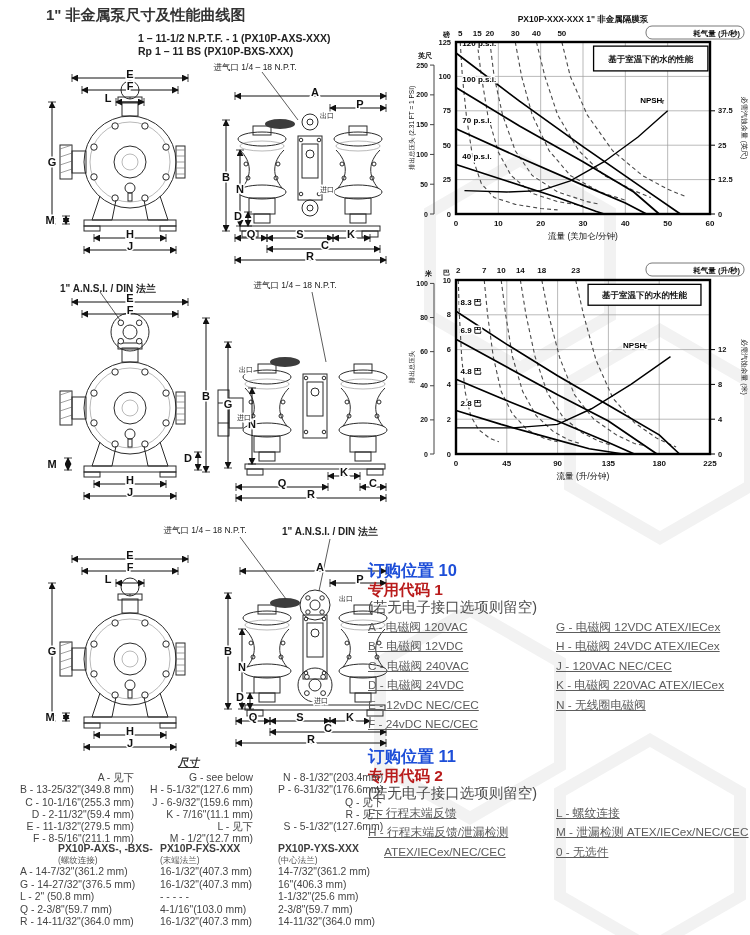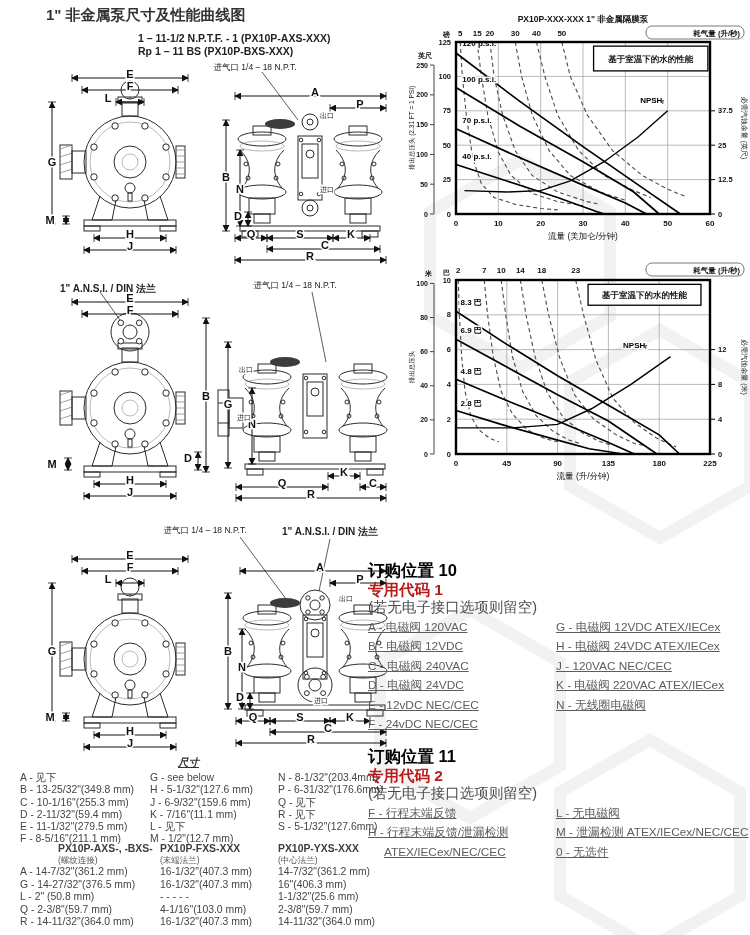--- a/index.html
+++ b/index.html
@@ -6,27 +6,27 @@
   body{width:750px;height:935px;position:relative;background:#fff;overflow:hidden;
        font-family:"Liberation Sans","DejaVu Sans",sans-serif;color:#3a3a3a;}
   .abs{position:absolute;}
   #page-title{position:absolute;left:46px;top:6px;font-size:15px;font-weight:bold;color:#333;margin:0;}
   .dgroup{position:absolute;width:380px;}
   .dhead{position:absolute;font-size:10.5px;font-weight:bold;color:#222;text-align:left;}
   .dair{position:absolute;font-size:8.5px;color:#222;text-align:center;}
   .dflange{position:absolute;font-size:10px;font-weight:bold;color:#222;}
   .chart{position:absolute;}
   .order{position:absolute;width:382px;}
-  .order .h1{font-size:16.5px;font-weight:bold;color:#000000;line-height:20px;}
+  .order .h1{font-size:16.5px;font-weight:bold;color:#1d4ed8;line-height:20px;}
   .order .h2{font-size:15.5px;font-weight:bold;color:#b91c1c;line-height:19px;}
   .order .h3{font-size:14.5px;font-weight:normal;color:#4b4b4b;line-height:17px;}
   .olist{position:absolute;}
   .olist .li{font-size:11.8px;color:#5d5d5d;line-height:19.4px;white-space:pre-line;
              padding-left:16px;text-indent:-16px;text-decoration:underline;}
-  .dtcol{position:absolute;font-size:10.4px;color:#454545;}
+  .dtcol{position:absolute;font-size:10.4px;color:#454545;text-align:right;}
   .dtcol .li{line-height:12.3px;white-space:nowrap;}
   .dthead{position:absolute;font-size:10.5px;font-weight:bold;font-style:italic;
           text-decoration:underline;color:#333;}
   .mtcol{position:absolute;font-size:10.4px;color:#454545;}
   .mtcol .mh{font-weight:bold;color:#3d3d3d;line-height:12px;white-space:nowrap;}
   .mtcol .ms{font-size:8.5px;color:#555;line-height:11px;}
   .mtcol .li{line-height:12.6px;white-space:nowrap;}
   svg text{font-family:"Liberation Sans","DejaVu Sans",sans-serif;}
 </style>
 </head>
@@ -708,21 +708,21 @@
   <div class="h1">订购位置 11</div>
   <div class="h2">专用代码 2</div>
   <div class="h3">(若无电子接口选项则留空)</div>
 </div>
 <div class="olist" style="left:368px;top:804px;width:185px;z-index:2">
     <div class="li">F - 行程末端反馈</div>
     <div class="li">H - 行程末端反馈/泄漏检测
 ATEX/IECex/NEC/CEC</div>
   </div>
 <div class="olist" style="left:556px;top:804px;width:194px;z-index:2">
-    <div class="li">L - 无电磁阀</div>
+    <div class="li">L - 螺纹连接</div>
     <div class="li">M - 泄漏检测 ATEX/IECex/NEC/CEC</div>
     <div class="li">0 - 无选件</div>
   </div>
 
 <div class="dthead" style="left:178px;top:756px;z-index:2">尺寸</div>
 <div class="dtcol" style="left:20px;top:772px;z-index:2">
     <div class="li">A - 见下</div>
     <div class="li">B - 13-25/32"(349.8 mm)</div>
     <div class="li">C - 10-1/16"(255.3 mm)</div>
     <div class="li">D - 2-11/32"(59.4 mm)</div>

